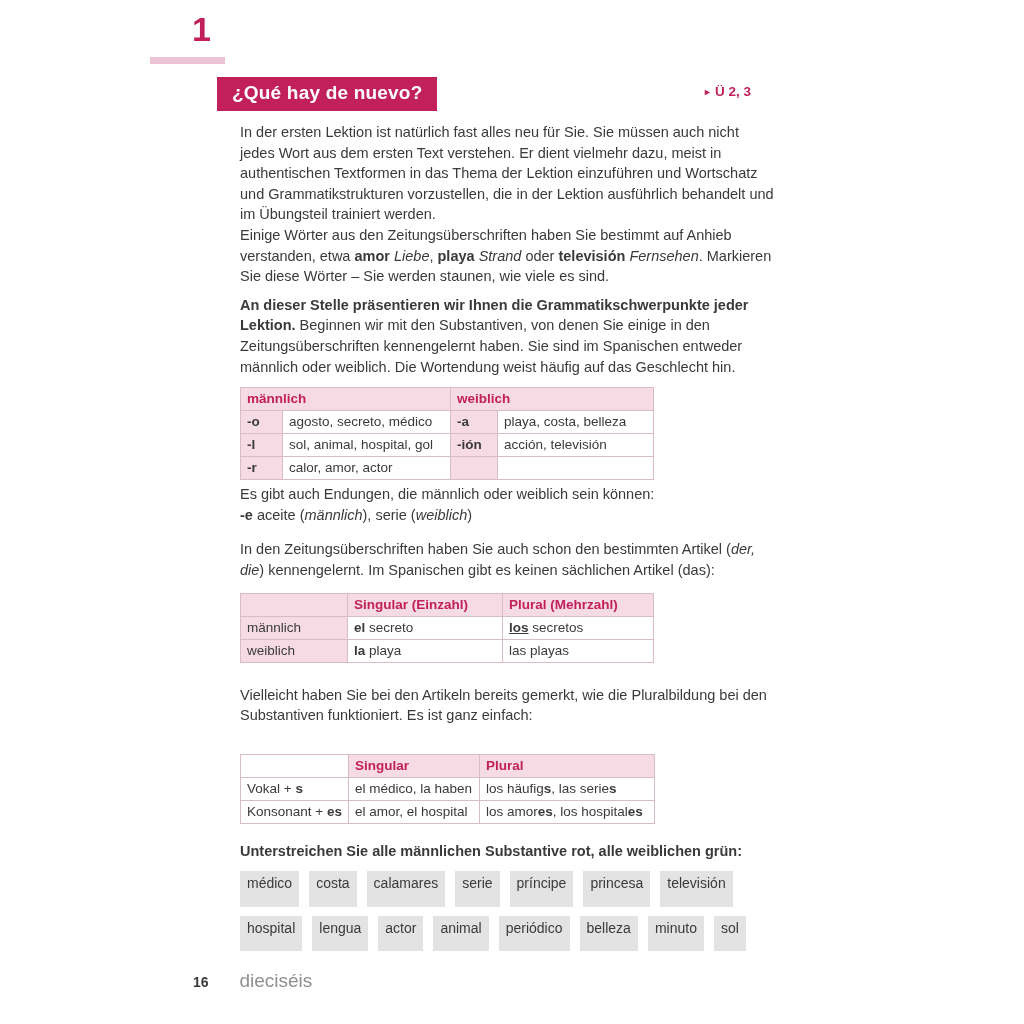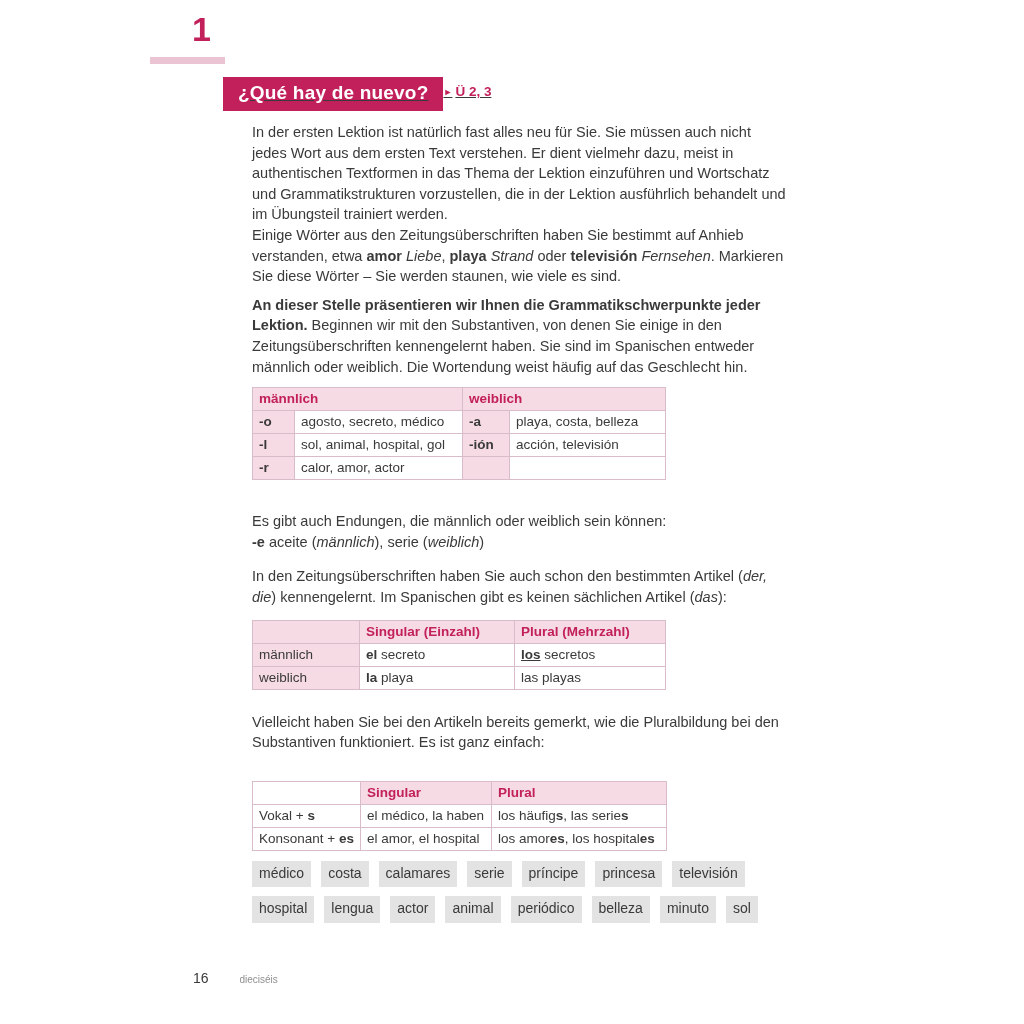--- a/index.html
+++ b/index.html
@@ -11,42 +11,42 @@
   }
   .chapter-number {
     position:absolute; left:192px; top:10px;
     font-size:34px; font-weight:bold; color:var(--accent,#c2205a);
   }
   .chapter-bar {
     position:absolute; left:150px; top:57px; width:75px; height:7px;
     background:var(--chapter-bar,#eac4d3);
   }
   .title-row {
-    position:absolute; left:223px; top:77px; width:552px;
-    display:flex; align-items:flex-start;text-decoration:underline;
+    position:absolute; left:217px; top:77px; width:552px;
+    display:flex; justify-content:space-between; align-items:flex-start;
   }
   .title-box {
     background:var(--accent,#c2205a); color:#fff; font-weight:bold;
     font-size:19px; padding:5px 15px 7px 15px; letter-spacing:0.2px;
   }
   .exercise-ref {
     color:var(--accent,#c2205a); font-size:13.5px; font-weight:bold;
     padding-top:7px; padding-right:18px; white-space:nowrap;
   }
   .exercise-ref .arrow { font-size:9px; position:relative; top:-1px; margin-right:3px; }
 
   .content {
-    position:absolute; left:252px; top:122px; width:536px;
+    position:absolute; left:240px; top:122px; width:536px;
     font-size:14.5px; line-height:20.6px;
   }
   .para { margin:0; }
   .bold { font-weight:bold; }
   .mt-grammar { margin-top:8px; }
   .mt-table1 { margin-top:10px; }
-  .mt-endings { margin-top:31px; }
+  .mt-endings { margin-top:4px; }
   .mt-articles { margin-top:14px; }
   .mt-table2 { margin-top:12px; }
   .mt-plural { margin-top:22px; }
   .mt-table3 { margin-top:28px; }
   .mt-instruction { margin-top:17px; }
 
   table.gtable { border-collapse:collapse; font-size:13.5px; line-height:16px; table-layout:fixed; }
   .gtable td, .gtable th {
     border:1px solid var(--table-border,#d8bcc9);
     padding:3px 6px; height:22px; text-align:left; vertical-align:middle;
@@ -55,25 +55,25 @@
   .gtable th {
     color:var(--accent,#c2205a); font-weight:bold;
     background:var(--accent-soft,#f6dbe4);
   }
   .gtable th.whiteth { background:#fff; }
   .gtable td.key { background:var(--accent-soft,#f6dbe4); font-weight:bold; }
   .gtable td.keysoft { background:var(--accent-soft,#f6dbe4); font-weight:normal; }
 
   .chips { display:flex; gap:10px; margin-top:10px; flex-wrap:wrap; }
   .chips.second { margin-top:9px; }
-  .chip { background:var(--chip-bg,#e3e3e3); padding:2px 7px 4px 7px; font-size:14px; white-space:nowrap; }
+  .chip { background:var(--chip-bg,#e3e3e3); padding:2px 7px 13px 7px; font-size:14px; white-space:nowrap; }
 
   .footer { position:absolute; left:193px; top:970px; font-size:14px; }
-  .footer .num { font-weight:normal; color:var(--text,#3a3a3a); }
-  .footer .word { color:var(--muted,#8f8f8f); margin-left:27px; font-size:10px; }
+  .footer .num { font-weight:bold; color:var(--text,#3a3a3a); }
+  .footer .word { color:var(--muted,#8f8f8f); margin-left:27px; font-size:19px; }
 </style>
 </head>
 <body>
 
 <div class="page">
 
   <div class="chapter-number">1</div>
   <div class="chapter-bar"></div>
 
   <div class="title-row">
@@ -120,21 +120,21 @@
           <td>calor, amor, actor</td>
           <td class="key"></td>
           <td></td>
         </tr>
       </tbody>
     </table>
 
     <p class="para mt-endings">Es gibt auch Endungen, die männlich oder weiblich sein können:</p>
     <p class="para"><span style="font-weight: bold;">-e</span><span> aceite (</span><span style="font-style: italic;">männlich</span><span>), serie (</span><span style="font-style: italic;">weiblich</span><span>)</span></p>
 
-    <p class="para mt-articles"><span>In den Zeitungsüberschriften haben Sie auch schon den bestimmten Artikel (</span><span style="font-style: italic;">der, die</span><span>) kennengelernt. Im Spanischen gibt es keinen sächlichen Artikel (</span><span style="font-style: italic;">das</span><span>):</span></p>
+    <p class="para mt-articles"><span>In den Zeitungsüberschriften haben Sie auch schon den bestimmten Artikel (</span><span style="font-style: italic;">der, die</span><span>) kennengelernt. Im Spanischen gibt es keinen sächlichen Artikel (</span><span style="">das</span><span>):</span></p>
 
     <table class="gtable mt-table2">
       <colgroup>
           <col style="width:107px">
           <col style="width:155px">
           <col style="width:151px">
         </colgroup>
       <thead>
         <tr>
           <th></th>
@@ -178,20 +178,21 @@
           <td><span>los häufig</span><span style="font-weight: bold;">s</span><span>, las serie</span><span style="font-weight: bold;">s</span></td>
         </tr>
         <tr>
           <td><span>Konsonant + </span><span style="font-weight: bold;">es</span></td>
           <td>el amor, el hospital</td>
           <td><span>los amor</span><span style="font-weight: bold;">es</span><span>, los hospital</span><span style="font-weight: bold;">es</span></td>
         </tr>
       </tbody>
     </table>
 
+    <p class="para bold mt-instruction">Unterstreichen Sie alle männlichen Substantive rot, alle weiblichen grün:</p>
 
     <div class="chips">
       <span class="chip">médico</span>
       <span class="chip">costa</span>
       <span class="chip">calamares</span>
       <span class="chip">serie</span>
       <span class="chip">príncipe</span>
       <span class="chip">princesa</span>
       <span class="chip">televisión</span>
     </div>

